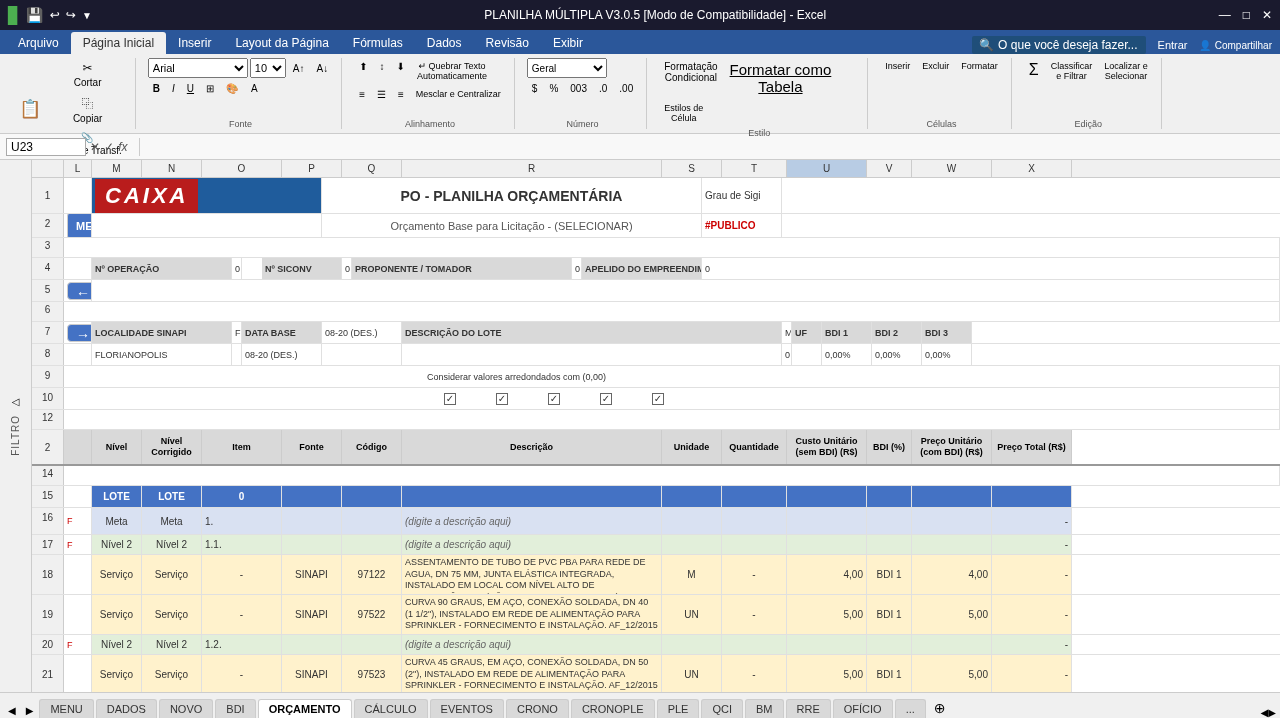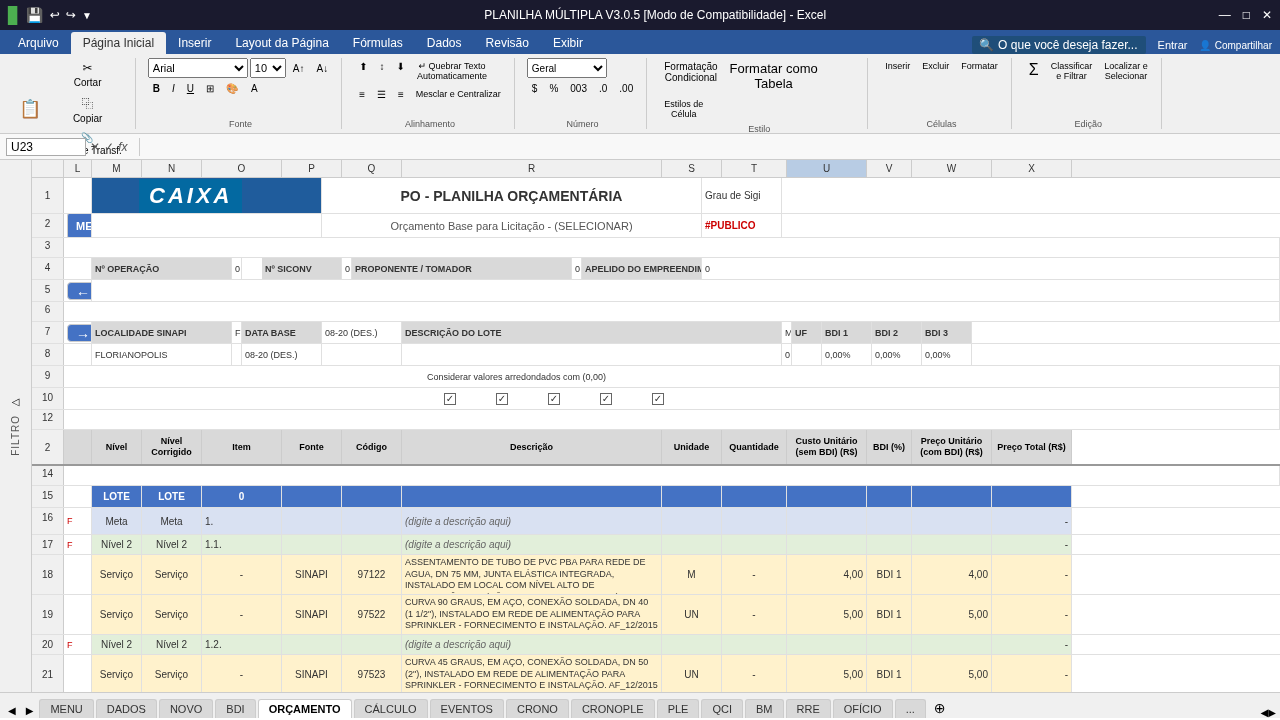--- a/index.html
+++ b/index.html
@@ -372,21 +372,21 @@
         <button class="ribbon-btn">.0</button>
         <button class="ribbon-btn">.00</button>
       </div>
     </div>
     <span class="ribbon-group-label">Número</span>
   </div>
 
   <div class="ribbon-group">
     <div style="display:flex; gap:2px; flex-wrap:wrap; max-width:200px;">
       <button class="ribbon-btn" style="font-size:10px;text-align:center;">Formatação<br>Condicional</button>
-      <button class="ribbon-btn" style="font-size:13px;">Formatar como<br>Tabela</button>
+      <button class="ribbon-btn" style="font-size:15px;text-decoration:underline;">Formatar como<br>Tabela</button>
       <button class="ribbon-btn" style="font-size:9px;">Estilos de<br>Célula</button>
     </div>
     <span class="ribbon-group-label">Estilo</span>
   </div>
 
   <div class="ribbon-group">
     <div style="display:flex; gap:2px;">
       <button class="ribbon-btn" style="font-size:9px;">Inserir</button>
       <button class="ribbon-btn" style="font-size:9px;">Excluir</button>
       <button class="ribbon-btn" style="font-size:9px;">Formatar</button>
@@ -440,21 +440,21 @@
       <div class="col-header w-col-w">W</div>
       <div class="col-header w-col-x">X</div>
     </div>
 
     <div class="grid-body">
 
       <div class="grid-row" style="height:36px;">
         <div class="row-num" style="line-height:36px;">1</div>
         <div class="cell w-col-l"></div>
         <div class="cell bg-blue-dark" style="width:230px; min-width:230px;">
-          <span style="background:#0369a1;color:#fff;font-weight:bold;font-size:22px;padding:4px 10px;font-style:italic;letter-spacing:3px;margin-left:44px;">CAIXA</span>
+          <span style="background:#b91c1c;color:#fff;font-weight:bold;font-size:22px;padding:4px 10px;font-style:italic;letter-spacing:3px;">CAIXA</span>
         </div>
         <div class="cell" style="width:380px; min-width:380px; font-size:14px; font-weight:bold; justify-content:center;">PO - PLANILHA ORÇAMENTÁRIA</div>
         <div class="cell" style="width:80px; min-width:80px;">Grau de Sigi</div>
       </div>
 
       <div class="grid-row" style="height:24px;">
         <div class="row-num">2</div>
         <div class="cell w-col-l">
           <div class="sheet-btn btn-menu">MENU</div>
         </div>

